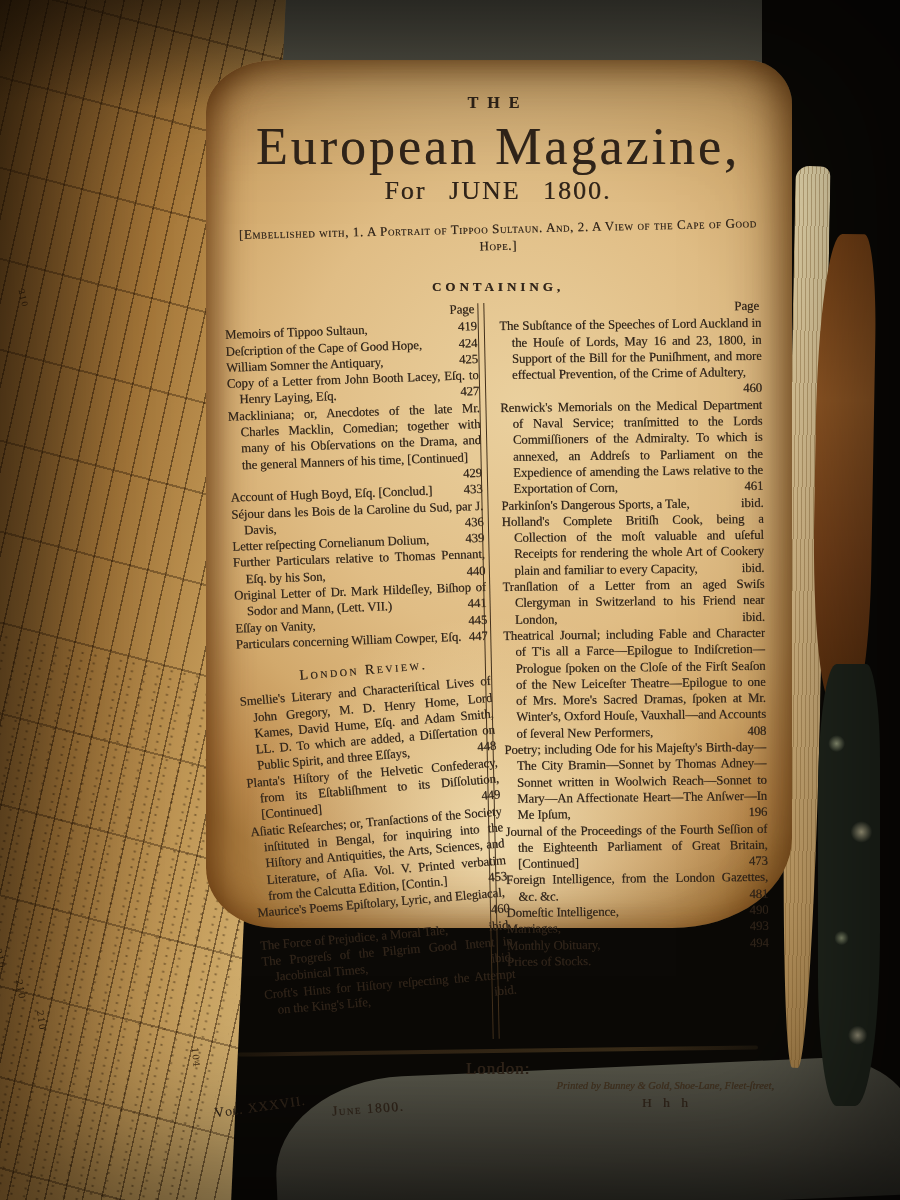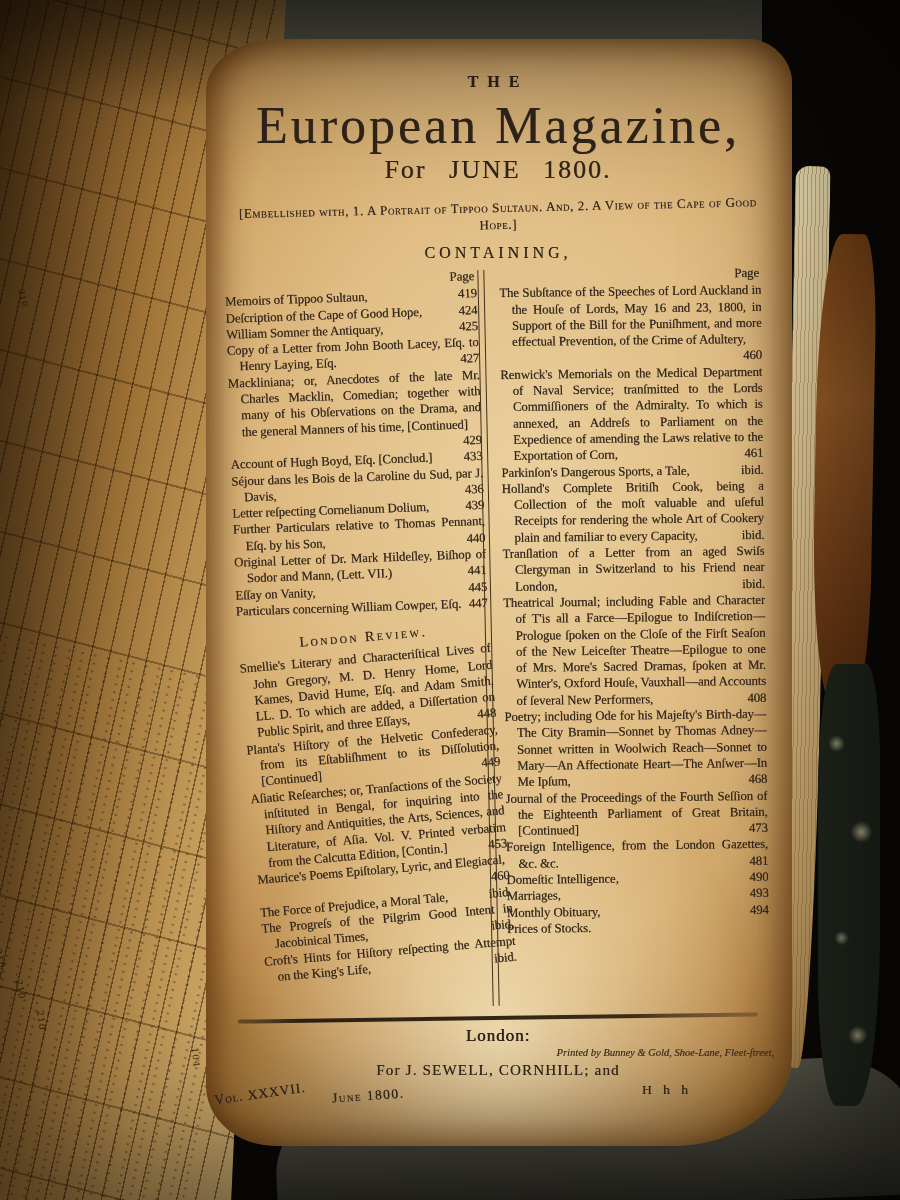--- a/index.html
+++ b/index.html
@@ -51,21 +51,21 @@
     background:linear-gradient(180deg,#7d4517,#9a5d27 35%,#7a431a 70%,#5c300d);}
   .marble{position:absolute;left:818px;top:664px;width:62px;height:442px;z-index:2;
     border-radius:30% 22% 40% 30%;background-color:#20261d;
     background-image:
       radial-gradient(circle 14px at 30% 18%,#9aa07f,rgba(0,0,0,0) 60%),
       radial-gradient(circle 18px at 70% 38%,#b8b290,rgba(0,0,0,0) 60%),
       radial-gradient(circle 12px at 38% 62%,#8d9574,rgba(0,0,0,0) 60%),
       radial-gradient(circle 16px at 64% 84%,#a8a287,rgba(0,0,0,0) 60%);}
 
   
-  .page{position:absolute;left:206px;top:39px;width:586px;height:1107px;z-index:3;
+  .page{position:absolute;left:206px;top:60px;width:586px;height:868px;z-index:3;
     border-radius:70px 46px 120px 70px/52px 44px 90px 60px;
     background-image:
       radial-gradient(ellipse 70% 42% at 50% 90%,rgba(248,232,190,.85),rgba(248,232,190,0) 62%),
       radial-gradient(ellipse 85% 60% at 54% 40%,#ead09e 0%,#e0bd85 45%,#d2a96c 70%,#bb8a4d 90%,#a87a3e 100%);
     box-shadow:
       inset 30px 0 34px -20px rgba(88,44,8,.75),
       inset -34px 0 40px -24px rgba(100,58,16,.8),
       inset 0 30px 36px -24px rgba(110,64,18,.7),
       inset 0 -34px 40px -26px rgba(120,72,22,.55);
     color:#31251a;}
@@ -73,21 +73,21 @@
     text-shadow:.3px .2px .35px rgba(49,37,26,.6);}
 
   
   .hdr{text-align:center;}
   .kicker{font-size:16px;letter-spacing:9px;font-weight:bold;}
   .title{margin:6px 0 0;font-size:52px;line-height:58px;font-weight:normal;
     letter-spacing:3px;white-space:nowrap;}
   .issue{font-size:26px;letter-spacing:2px;word-spacing:14px;}
   .embellish{margin:14px auto 0;width:530px;font-size:13px;line-height:17px;
     font-variant:small-caps;letter-spacing:.6px;transform:rotate(-1.3deg);}
-  .containing{margin-top:11px;font-size:16px;font-weight:normal;letter-spacing:4px;}
+  .containing{margin-top:25px;font-size:13px;font-weight:bold;letter-spacing:4px;}
 
   
   .columns{display:flex;margin-top:6px;height:742px;padding:0 4px 0 2px;}
   .col{font-size:12.8px;line-height:16.3px;letter-spacing:-.1px;}
   .col-left{width:252px;transform:rotate(-2deg);transform-origin:100% 0;}
   .col-right{width:262px;transform:rotate(-.7deg);transform-origin:0 0;}
   .divider{width:5px;align-self:stretch;margin:2px 7px 0 9px;
     border-left:1.6px solid #42301c;border-right:1.6px solid #42301c;
     transform:rotate(-1.2deg);height:736px;}
   .page-label{text-align:right;font-size:13px;padding-right:2px;margin-bottom:1px;}
@@ -202,42 +202,41 @@
   <div class="entry"><span class="t">Renwick's Memorials on the Medical Department of Naval Service; tranſmitted to the Lords Commiſſioners of the Admiralty. To which is annexed, an Addreſs to Parliament on the Expedience of amending the Laws relative to the Exportation of Corn,</span><span class="pgnum">461</span></div>
 
   <div class="entry"><span class="t">Parkinſon's Dangerous Sports, a Tale,</span><span class="pgnum">ibid.</span></div>
 
   <div class="entry"><span class="t">Holland's Complete Britiſh Cook, being a Collection of the moſt valuable and uſeful Receipts for rendering the whole Art of Cookery plain and familiar to every Capacity,</span><span class="pgnum">ibid.</span></div>
 
   <div class="entry"><span class="t">Tranſlation of a Letter from an aged Swiſs Clergyman in Switzerland to his Friend near London,</span><span class="pgnum">ibid.</span></div>
 
   <div class="entry"><span class="t">Theatrical Journal; including Fable and Character of T'is all a Farce—Epilogue to Indiſcretion—Prologue ſpoken on the Cloſe of the Firſt Seaſon of the New Leiceſter Theatre—Epilogue to one of Mrs. More's Sacred Dramas, ſpoken at Mr. Winter's, Oxford Houſe, Vauxhall—and Accounts of ſeveral New Performers,</span><span class="pgnum">408</span></div>
 
-  <div class="entry"><span class="t">Poetry; including Ode for his Majeſty's Birth-day—The City Bramin—Sonnet by Thomas Adney—Sonnet written in Woolwich Reach—Sonnet to Mary—An Affectionate Heart—The Anſwer—In Me Ipſum,</span><span class="pgnum">468</span></div>
+  <div class="entry"><span class="t">Poetry; including Ode for his Majeſty's Birth-day—The City Bramin—Sonnet by Thomas Adney—Sonnet written in Woolwich Reach—Sonnet to Mary—An Affectionate Heart—The Anſwer—In Me Ipſum,</span><span class="pgnum">196</span></div>
 
   <div class="entry"><span class="t">Journal of the Proceedings of the Fourth Seſſion of the Eighteenth Parliament of Great Britain, [Continued]</span><span class="pgnum">473</span></div>
 
   <div class="entry"><span class="t">Foreign Intelligence, from the London Gazettes, &amp;c. &amp;c.</span><span class="pgnum">481</span></div>
 
   <div class="entry"><span class="t">Domeſtic Intelligence,</span><span class="pgnum">490</span></div>
 
   <div class="entry"><span class="t">Marriages,</span><span class="pgnum">493</span></div>
 
   <div class="entry"><span class="t">Monthly Obituary,</span><span class="pgnum">494</span></div>
 
   <div class="entry"><span class="t">Prices of Stocks.</span><span class="pgnum"></span></div>
 </div>
         </div>
       </div>
 
       <div class="footer">
         <div class="foot-rule"></div>
         <div class="city">London:</div>
         <div class="printer">Printed by Bunney &amp; Gold, Shoe-Lane, Fleet-ſtreet,</div>
-        <div class="pub1">For J. SEWELL, CORNHILL; and</div>
         <div class="bottom-row">
           <span class="vol">Vol. XXXVII.</span>
           <span class="date">June 1800.</span>
           <span class="sig">H h h</span>
         </div>
       </div>
 
     </div>
   </div>
 </div>

